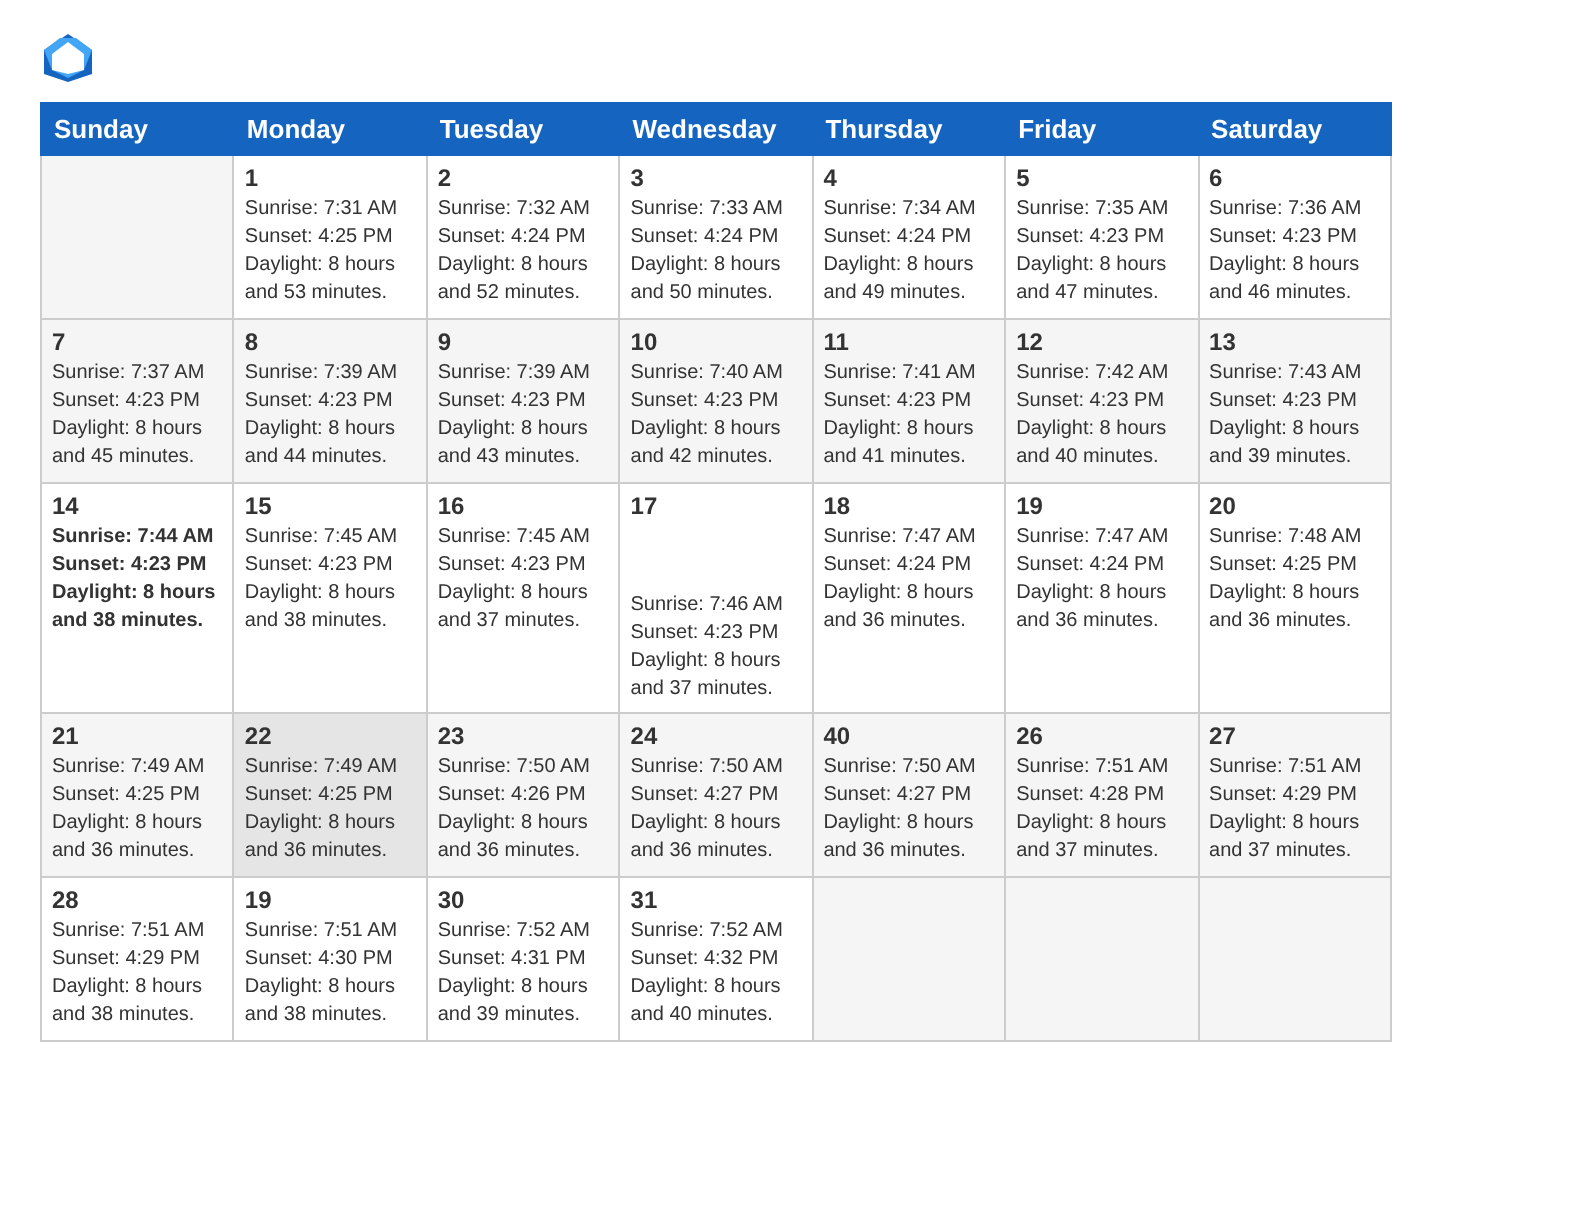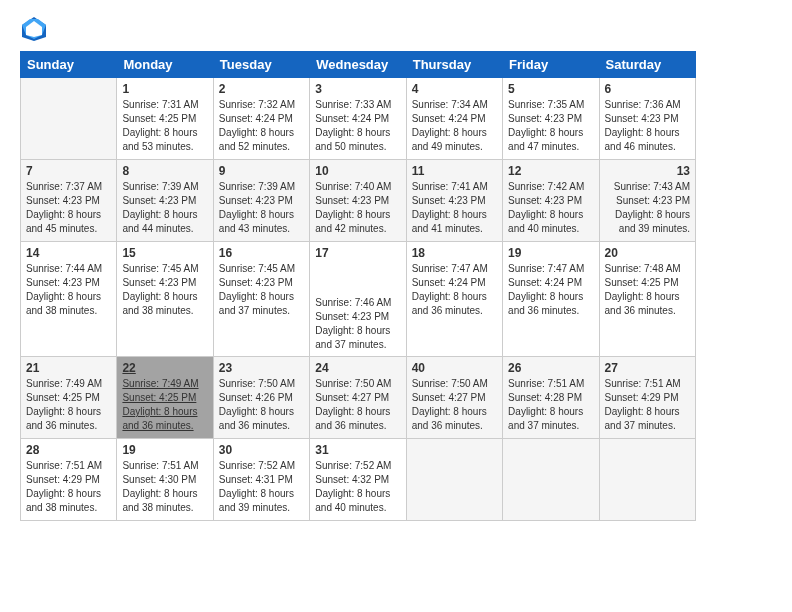--- a/index.html
+++ b/index.html
@@ -210,32 +210,32 @@
 Daylight: 8 hours
 and 41 minutes.</div>
           </td>
           <td style="background: rgb(245, 245, 245);">
             <span class="day-number">12</span>
             <div class="day-info" style="white-space: pre-line;">Sunrise: 7:42 AM
 Sunset: 4:23 PM
 Daylight: 8 hours
 and 40 minutes.</div>
           </td>
-          <td style="background: rgb(245, 245, 245); text-align: right;">
+          <td style="background: rgb(245, 245, 245);">
             <span class="day-number">13</span>
             <div class="day-info" style="white-space: pre-line;">Sunrise: 7:43 AM
 Sunset: 4:23 PM
 Daylight: 8 hours
 and 39 minutes.</div>
           </td>
         </tr>
         <tr>
           <td style="background: rgb(255, 255, 255);">
             <span class="day-number">14</span>
-            <div class="day-info" style="white-space: pre-line;">Sunrise: 7:44 AM
+            <div class="day-info" style="white-space: pre-line; font-weight: bold;">Sunrise: 7:44 AM
 Sunset: 4:23 PM
 Daylight: 8 hours
 and 38 minutes.</div>
           </td>
           <td style="background: rgb(255, 255, 255);">
             <span class="day-number">15</span>
             <div class="day-info" style="white-space: pre-line;">Sunrise: 7:45 AM
 Sunset: 4:23 PM
 Daylight: 8 hours
 and 38 minutes.</div>
@@ -277,21 +277,21 @@
           </td>
         </tr>
         <tr>
           <td style="background: rgb(245, 245, 245); margin-top: 36px;">
             <span class="day-number">21</span>
             <div class="day-info" style="white-space: pre-line;">Sunrise: 7:49 AM
 Sunset: 4:25 PM
 Daylight: 8 hours
 and 36 minutes.</div>
           </td>
-          <td style="background: #a3a3a3; text-decoration: underline;">
+          <td style="background: #e5e5e5;">
             <span class="day-number">22</span>
             <div class="day-info" style="white-space: pre-line;">Sunrise: 7:49 AM
 Sunset: 4:25 PM
 Daylight: 8 hours
 and 36 minutes.</div>
           </td>
           <td style="background: rgb(245, 245, 245);">
             <span class="day-number">23</span>
             <div class="day-info" style="white-space: pre-line;">Sunrise: 7:50 AM
 Sunset: 4:26 PM

